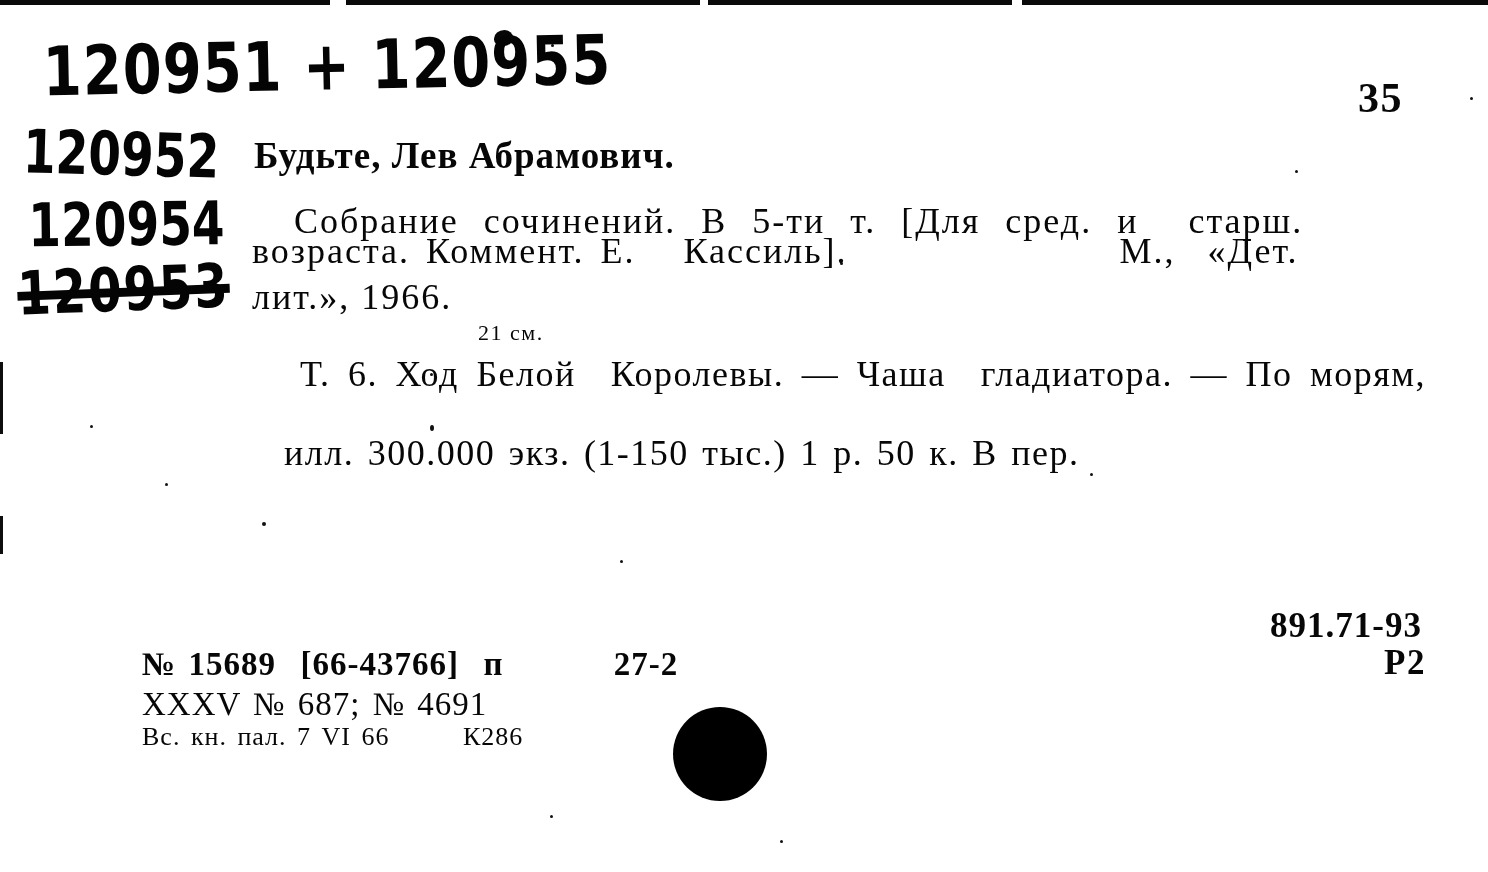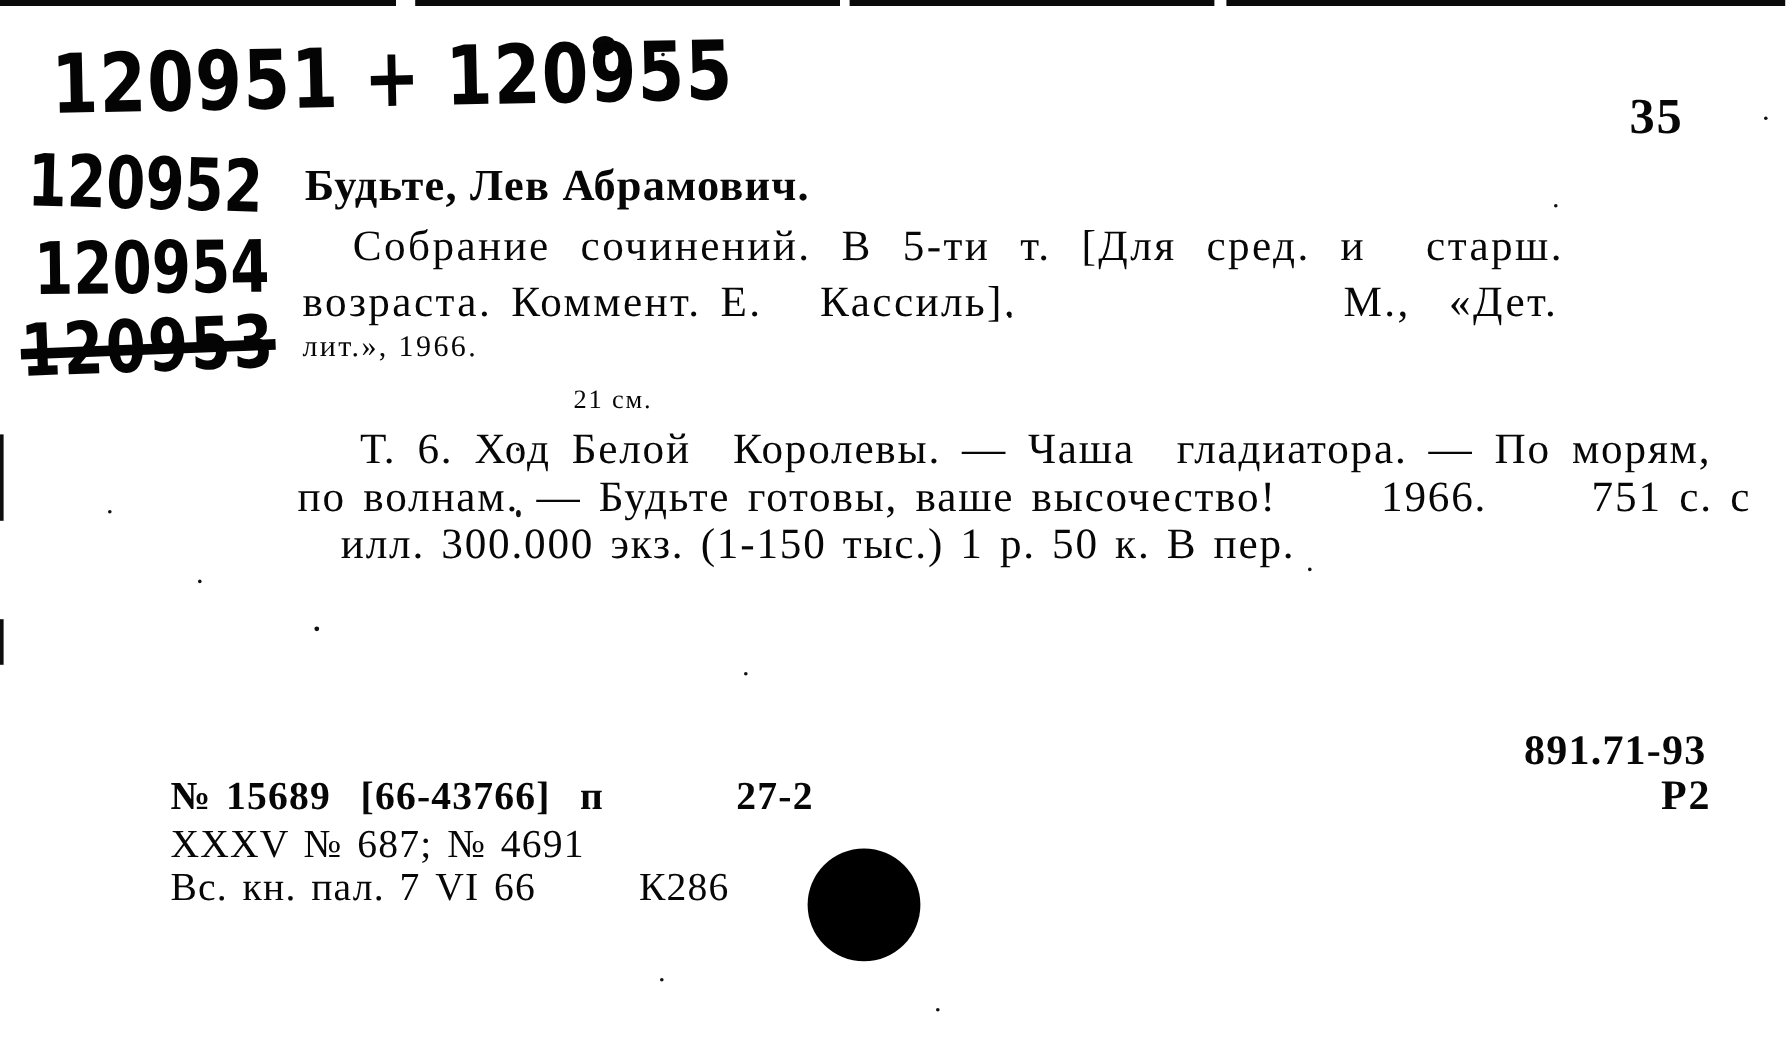--- a/index.html
+++ b/index.html
@@ -58,32 +58,32 @@
   }
   
   .print {
     position: absolute;
     white-space: pre;
     color: #070707;
     letter-spacing: 1.5px;
   }
   .pagenum   { left: 1358px; top: 74px;  font-size: 42px; font-weight: bold; }
   .heading   { left: 254px;  top: 134px; font-size: 37px; font-weight: bold; letter-spacing: 1px; }
-  .tline1    { left: 294px;  top: 184px; font-size: 36px; word-spacing: 14px; letter-spacing: 2px; }
+  .tline1    { left: 294px;  top: 200px; font-size: 36px; word-spacing: 14px; letter-spacing: 2px; }
   .tline2    { left: 252px;  top: 230px; font-size: 36px; word-spacing: 5px;  letter-spacing: 2px; }
-  .tline3    { left: 252px;  top: 276px; font-size: 25px; letter-spacing: 2px; }
+  .tline3    { left: 252px;  top: 276px; font-size: 36px; letter-spacing: 2px; }
   .sizenote  { left: 478px;  top: 320px; font-size: 22px; }
   .cline1    { left: 300px;  top: 353px; font-size: 36px; word-spacing: 7px; }
   .cline2    { left: 248px;  top: 393px; font-size: 36px; word-spacing: 4px; }
   .cline3    { left: 248px;  top: 432px; font-size: 36px; word-spacing: 3px; margin-left: 36px; }
   .udc       { right: 66px;  top: 606px; font-size: 35px; font-weight: bold; letter-spacing: 1px; }
   .pmark     { right: 62px;  top: 643px; font-size: 35px; font-weight: bold; }
   .fline1    { left: 142px;  top: 646px; font-size: 33px; word-spacing: 3px; letter-spacing: 1px; font-weight: bold; }
   .fline2    { left: 142px;  top: 686px; font-size: 33px; word-spacing: 3px; letter-spacing: 1px; }
-  .fline3    { left: 142px;  top: 722px; font-size: 33px; word-spacing: 3px; letter-spacing: 1px; }
+  .fline3    { left: 142px;  top: 722px; font-size: 26px; word-spacing: 3px; letter-spacing: 1px; }
   
   .punch-hole {
     position: absolute;
     left: 673px; top: 707px;
     width: 94px; height: 94px;
     background: #000000;
     border-radius: 50%;
   }
 </style>
 </head>
@@ -118,21 +118,20 @@
   <div class="hw hw4 struck">120953</div>
 
   <div class="print pagenum">35</div>
 
   <div class="print heading">Будьте, Лев Абрамович.</div>
   <div class="print tline1">Собрание сочинений. В 5-ти т. [Для сред. и  старш.</div>
   <div class="print tline2">возраста. Коммент. Е.   Кассиль].                 М.,  «Дет.</div>
   <div class="print tline3">лит.», 1966.</div>
   <div class="print sizenote">21 см.</div>
   <div class="print cline1">Т. 6. Ход Белой  Королевы. — Чаша  гладиатора. — По морям,</div>
-  <div class="print cline2">по волнам. — Будьте готовы, ваше высочество!      1966.      751 с. с</div>
   <div class="print cline3">илл. 300.000 экз. (1-150 тыс.) 1 р. 50 к. В пер.</div>
 
   <div class="print udc">891.71-93</div>
   <div class="print pmark">Р2</div>
 
   <div class="print fline1">№ 15689  [66-43766]  п         27-2</div>
   <div class="print fline2">XXXV № 687; № 4691</div>
   <div class="print fline3">Вс. кн. пал. 7 VI 66       К286</div>
 
   <div class="punch-hole"></div>

